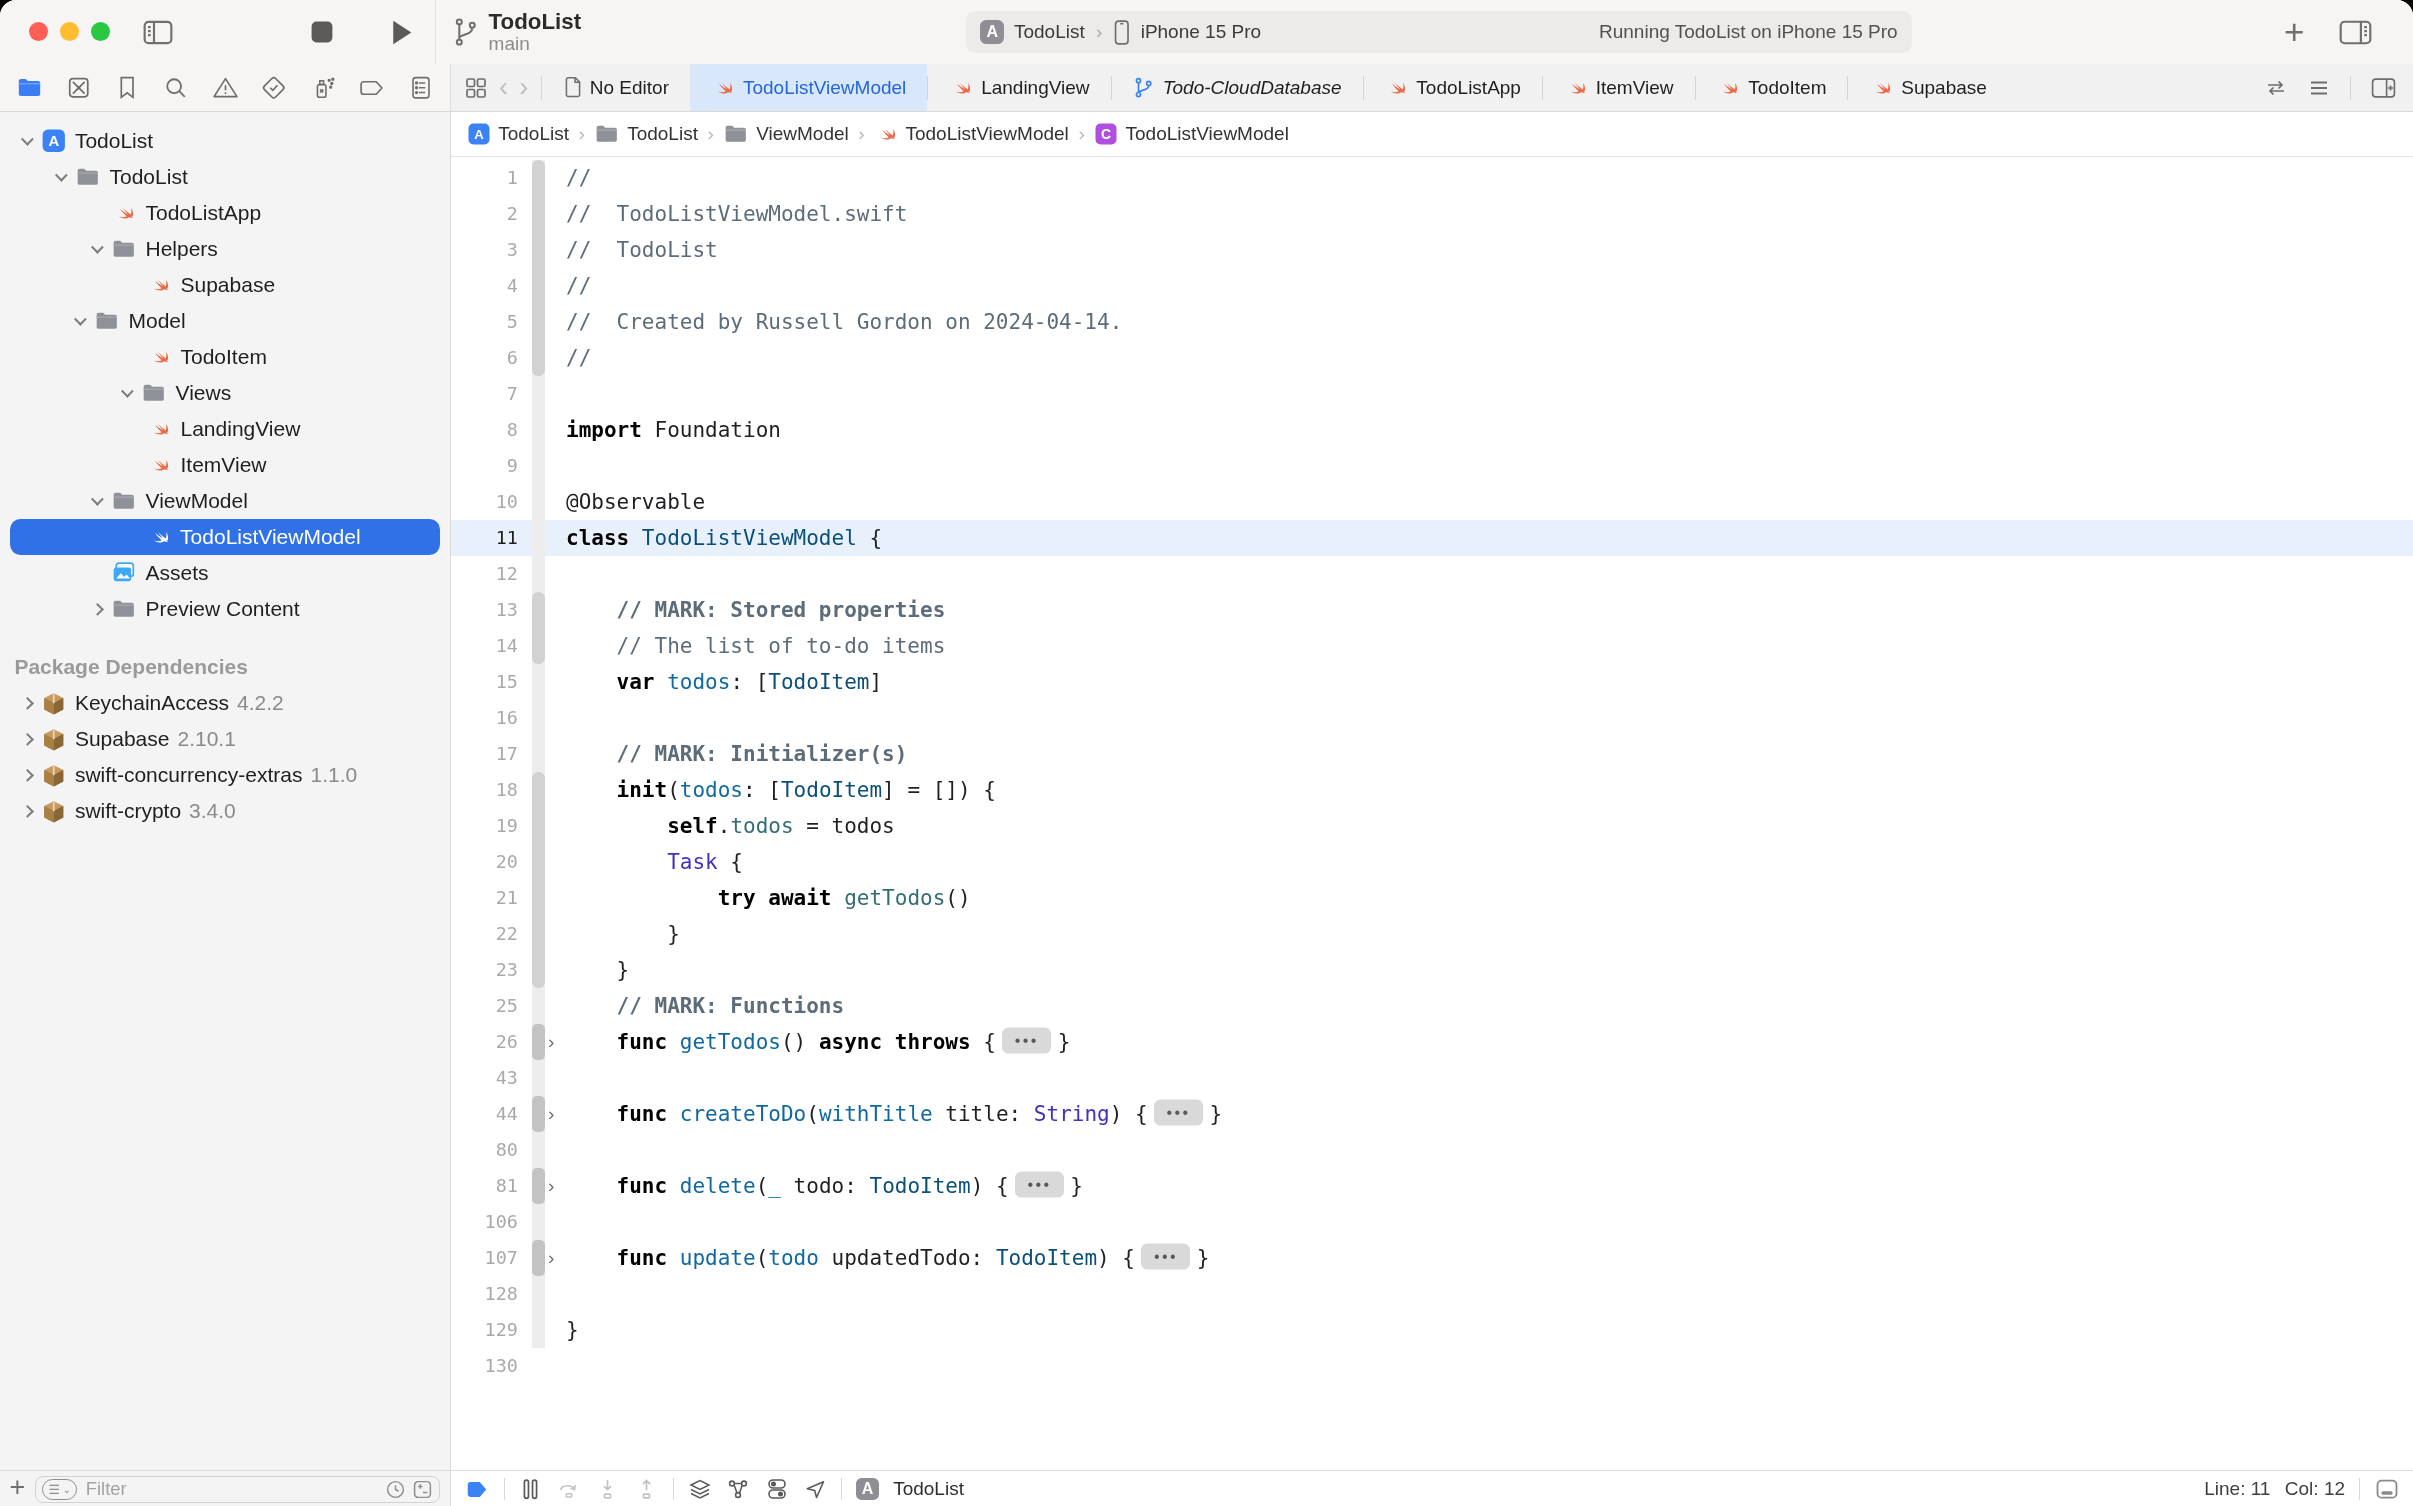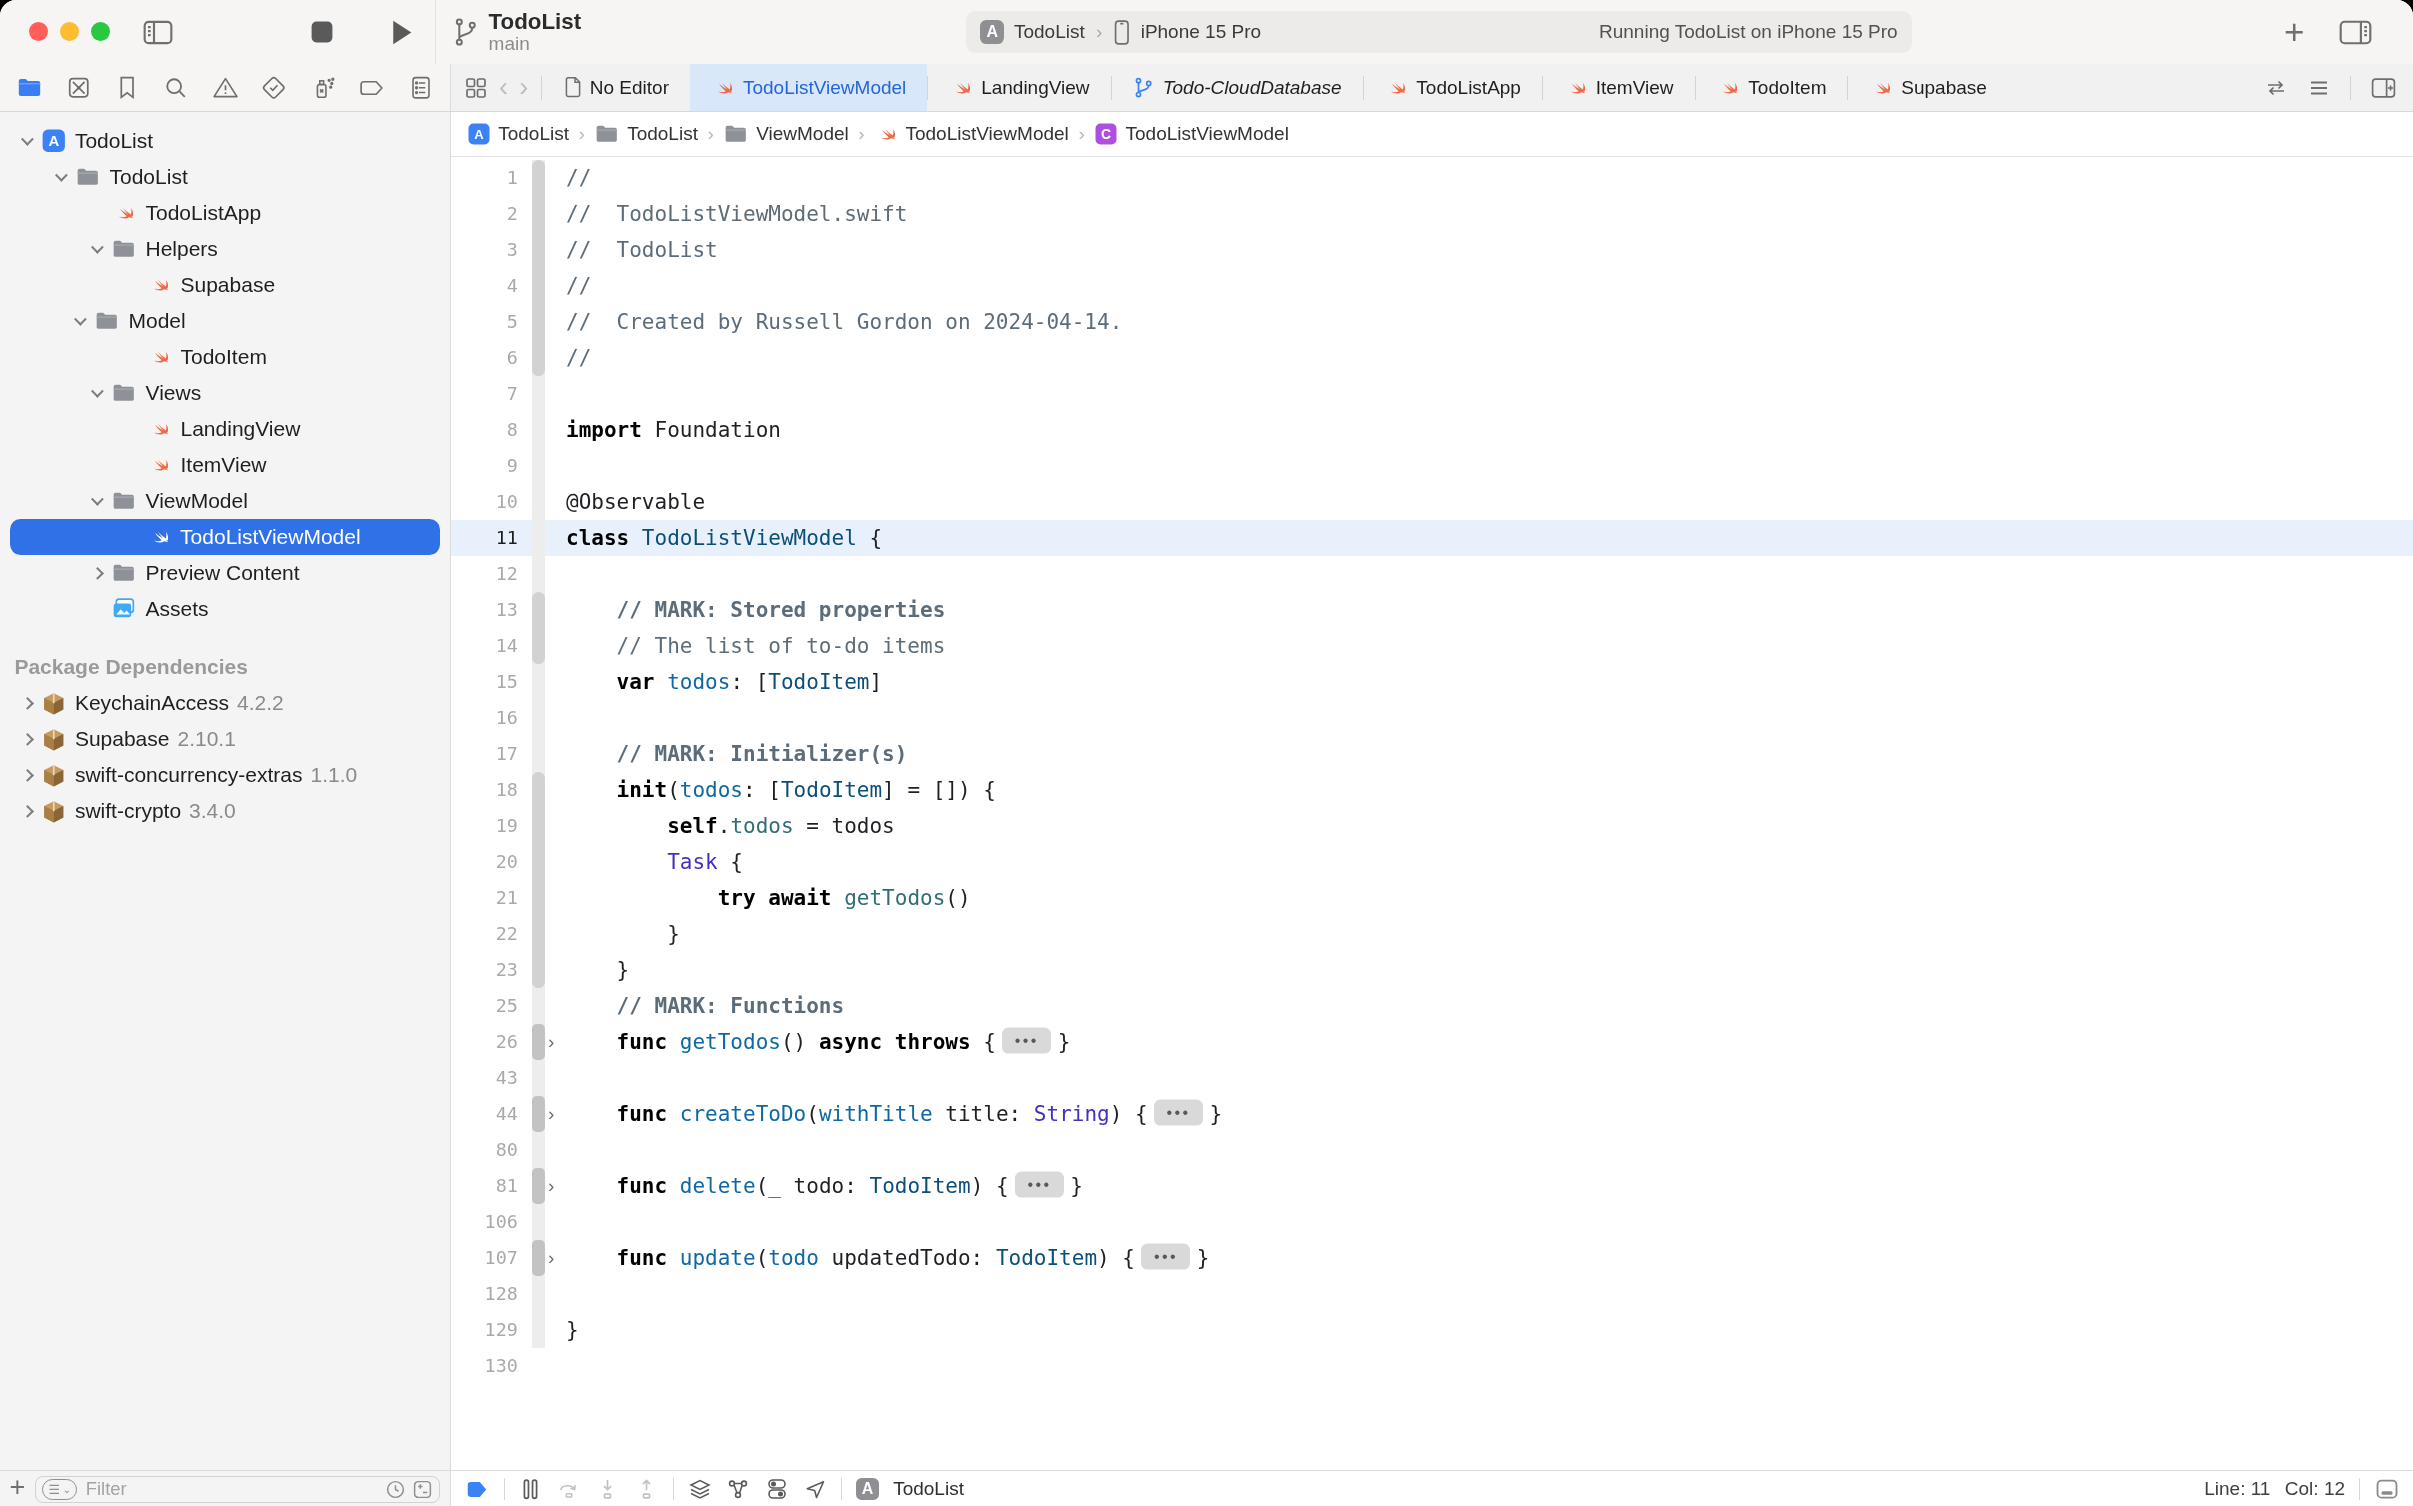--- a/index.html
+++ b/index.html
@@ -415,21 +415,21 @@
           </div>
           <div class="trow" style="padding-left: 120px;">
             <span class="chevslot"></span>
             <span class="ticon">
               <svg width="24" height="24" viewBox="0 0 24 24">
                 <path fill="#ec6a45" d="M20.6 15.6c1.1-2.8.5-6.2-1.7-8.9.9 2.6.6 5.3-.3 6.7-2.6-1.7-5.9-4.6-7.6-6.3 1.4 2.3 3.8 5 5.1 6.3-2.8-1.4-6.4-4-8.1-5.6 1.8 3.1 4.9 6 6.7 7.4-2.1 1.3-5.2 1.4-7.7.1 2.9 2.6 7.3 2.9 10.2.9 1.4.1 2.8.6 3.5 1.1.1 0-.1-1.2-1.6-2.2z"></path>
               </svg>
             </span>
             <span>TodoItem</span>
           </div>
-          <div class="trow" style="padding-left: 85px;">
+          <div class="trow" style="padding-left: 115px;">
             <span class="chevslot">
               <span class="chevmark down"></span>
             </span>
             <span class="ticon">
               <svg width="25.5" height="25.5" viewBox="0 0 24 24">
                 <path fill="#8e9298" d="M2.5 6.2c0-1 .8-1.8 1.8-1.8h4.4l1.8 1.9h9.2c1 0 1.8.8 1.8 1.8v9.7c0 1-.8 1.8-1.8 1.8H4.3c-1 0-1.8-.8-1.8-1.8z"></path>
                 <path fill="#a6aab0" d="M2.5 8h19v1.2h-19z"></path>
               </svg>
             </span>
             <span>Views</span>
@@ -465,43 +465,43 @@
             <span>ViewModel</span>
           </div>
           <div class="trow sel" style="padding-left: 110px;">
             <span class="chevslot"></span>
             <span class="ticon">
               <svg width="24" height="24" viewBox="0 0 24 24">
                 <path fill="#ffffff" d="M20.6 15.6c1.1-2.8.5-6.2-1.7-8.9.9 2.6.6 5.3-.3 6.7-2.6-1.7-5.9-4.6-7.6-6.3 1.4 2.3 3.8 5 5.1 6.3-2.8-1.4-6.4-4-8.1-5.6 1.8 3.1 4.9 6 6.7 7.4-2.1 1.3-5.2 1.4-7.7.1 2.9 2.6 7.3 2.9 10.2.9 1.4.1 2.8.6 3.5 1.1.1 0-.1-1.2-1.6-2.2z"></path>
               </svg>
             </span>
             <span>TodoListViewModel</span>
-          </div>
-          <div class="trow" style="padding-left: 85px;">
-            <span class="chevslot">
-              <span class="chevmark right"></span>
-            </span>
-            <span class="ticon">
-              <svg width="25.5" height="25.5" viewBox="0 0 24 24">
-                <path fill="#8e9298" d="M2.5 6.2c0-1 .8-1.8 1.8-1.8h4.4l1.8 1.9h9.2c1 0 1.8.8 1.8 1.8v9.7c0 1-.8 1.8-1.8 1.8H4.3c-1 0-1.8-.8-1.8-1.8z"></path>
-                <path fill="#a6aab0" d="M2.5 8h19v1.2h-19z"></path>
-              </svg>
-            </span>
-            <span>Preview Content</span>
           </div>
           <div class="trow" style="padding-left: 85px;">
             <span class="chevslot"></span>
             <span class="ticon">
               <svg width="25.5" height="25.5" viewBox="0 0 24 24">
                 <rect x="5" y="3" width="16" height="12.5" rx="2.5" fill="#fff" stroke="#3fa9f5" stroke-width="1.6"></rect>
                 <rect x="2.5" y="7" width="16.5" height="13" rx="2.5" fill="#3fa9f5"></rect>
                 <path d="M5 17.5l4.2-5 3.2 3.6 2.2-2.4 3.4 3.8z" fill="#fff"></path>
               </svg>
             </span>
             <span>Assets</span>
+          </div>
+          <div class="trow" style="padding-left: 85px;">
+            <span class="chevslot">
+              <span class="chevmark right"></span>
+            </span>
+            <span class="ticon">
+              <svg width="25.5" height="25.5" viewBox="0 0 24 24">
+                <path fill="#8e9298" d="M2.5 6.2c0-1 .8-1.8 1.8-1.8h4.4l1.8 1.9h9.2c1 0 1.8.8 1.8 1.8v9.7c0 1-.8 1.8-1.8 1.8H4.3c-1 0-1.8-.8-1.8-1.8z"></path>
+                <path fill="#a6aab0" d="M2.5 8h19v1.2h-19z"></path>
+              </svg>
+            </span>
+            <span>Preview Content</span>
           </div>
           <div class="pkg-header">Package Dependencies</div>
           <div class="trow" style="padding-left: 14.4px; text-align: right;">
             <span class="chevslot">
               <span class="chevmark right"></span>
             </span>
             <span class="ticon">
               <svg width="25.5" height="25.5" viewBox="0 0 24 24">
                 <path fill="#c79a5f" d="M12 2l9 4.5v11L12 22 3 17.5v-11z"></path>
                 <path fill="#a87f45" d="M12 11L3 6.5v11L12 22z"></path>

